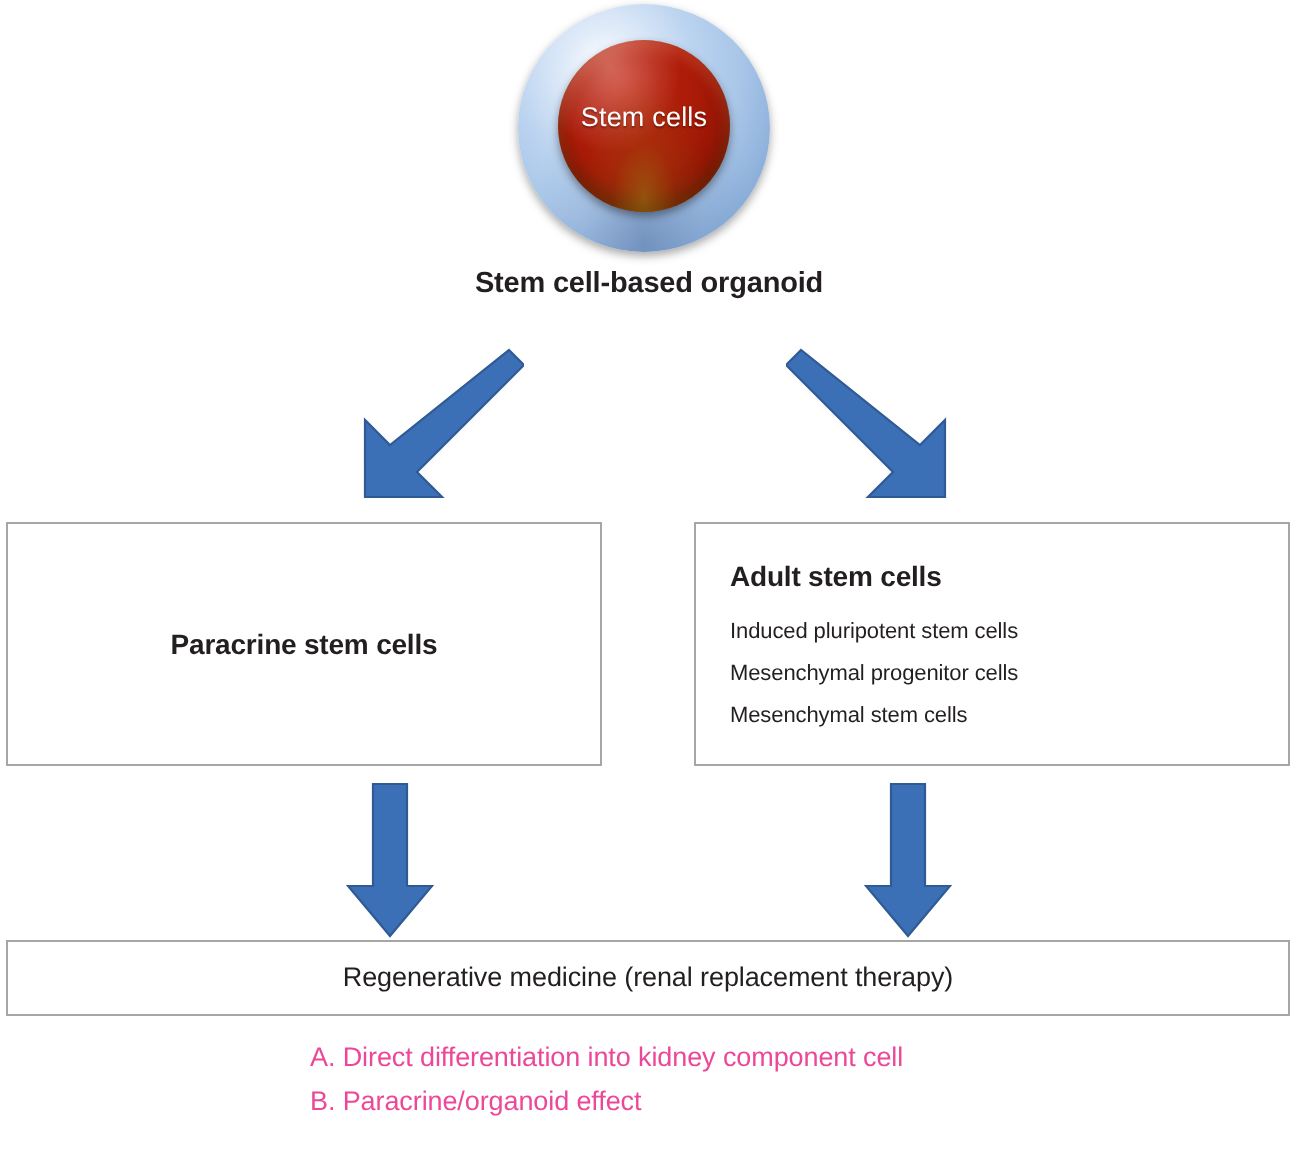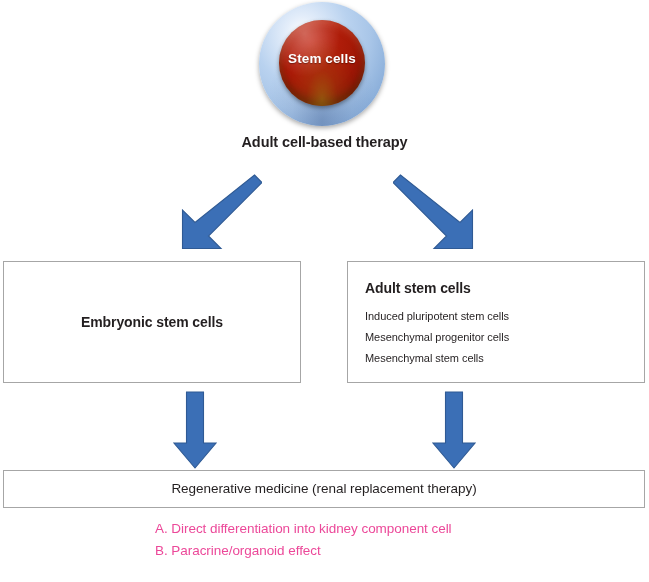--- a/index.html
+++ b/index.html
@@ -19,21 +19,20 @@
     overflow: hidden;
   }
 
   
   .sphere-wrap {
     position: absolute;
     left: 259px;
     top: 2px;
     width: 126px;
     height: 124px;
-    font-weight: bold;
   }
   .sphere-outer {
     position: absolute;
     left: 0; top: 0;
     width: 126px;
     height: 124px;
     border-radius: 50%;
     background:
       radial-gradient(ellipse at 34% 26%, #ffffff 0%, #e3edfa 14%, #b9d2ef 40%, #a9c6e8 58%, #8fb2dc 76%, #7fa4d2 88%, #9dbbe2 100%);
     box-shadow: 0 2px 5px rgba(0,0,0,0.35);
@@ -187,32 +186,32 @@
 <div id="canvas">
 
   <div class="sphere-wrap">
     <div class="sphere-outer"></div>
     <div class="sphere-outer-shade"></div>
     <div class="sphere-inner"></div>
     <div class="sphere-inner-glint"></div>
     <div class="sphere-label">Stem cells</div>
   </div>
 
-  <div class="main-title">Adult cell-based therapy</div>
+  <div class="main-title">Stem cell-based organoid</div>
 
   <svg class="arrow" id="arrow-left-diag" viewBox="0 0 86 86">
     <polygon points="78.5,9.0 86.0,16.5 32.5,70.0 45.0,82.5 6.5,82.5 6.5,44.0 19.0,56.5" fill="#3b6fb6" stroke="#2f5a94" stroke-width="1.1"></polygon>
   </svg>
 
   <svg class="arrow" id="arrow-right-diag" viewBox="0 0 86 86">
     <polygon points="7.5,9.0 0.0,16.5 53.5,70.0 41.0,82.5 79.5,82.5 79.5,44.0 67.0,56.5" fill="#3b6fb6" stroke="#2f5a94" stroke-width="1.1"></polygon>
   </svg>
 
   <div class="box" id="box-embryonic">
-    <div class="box-center-title">Embryonic stem cells</div>
+    <div class="box-center-title">Paracrine stem cells</div>
   </div>
 
   <div class="box" id="box-adult">
     <div class="adult-heading">Adult stem cells</div>
     <div class="adult-list">
       <div class="adult-item">Induced pluripotent stem cells</div>
       <div class="adult-item">Mesenchymal progenitor cells</div>
       <div class="adult-item">Mesenchymal stem cells</div>
     </div>
   </div>

